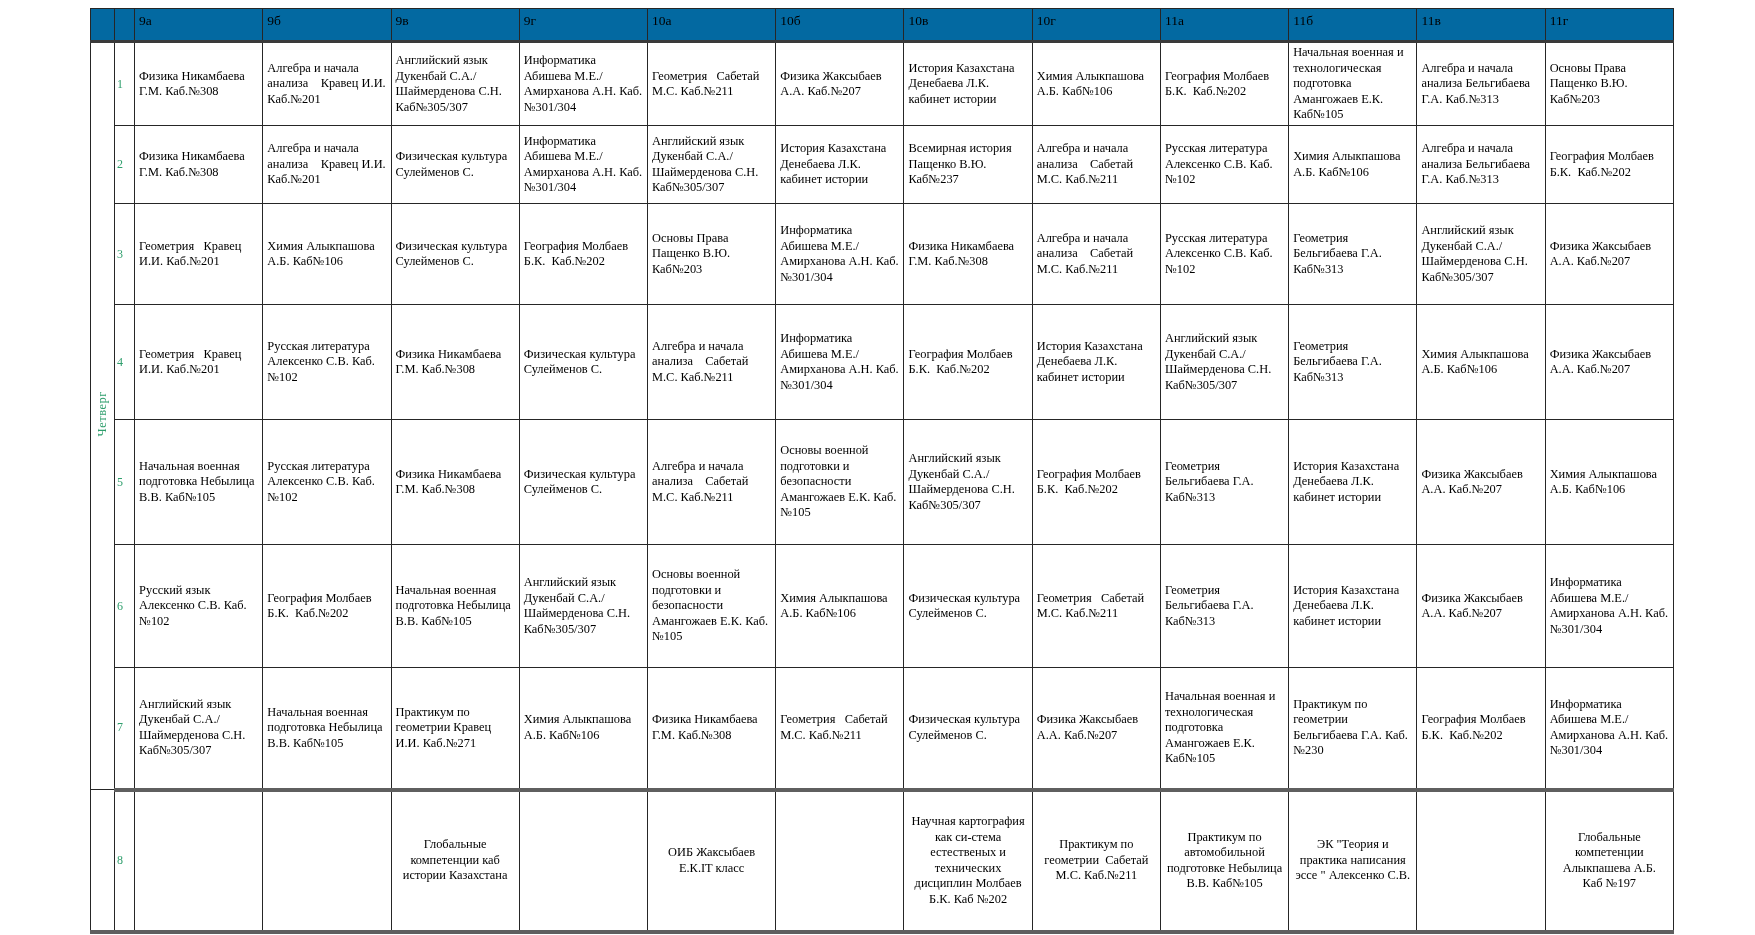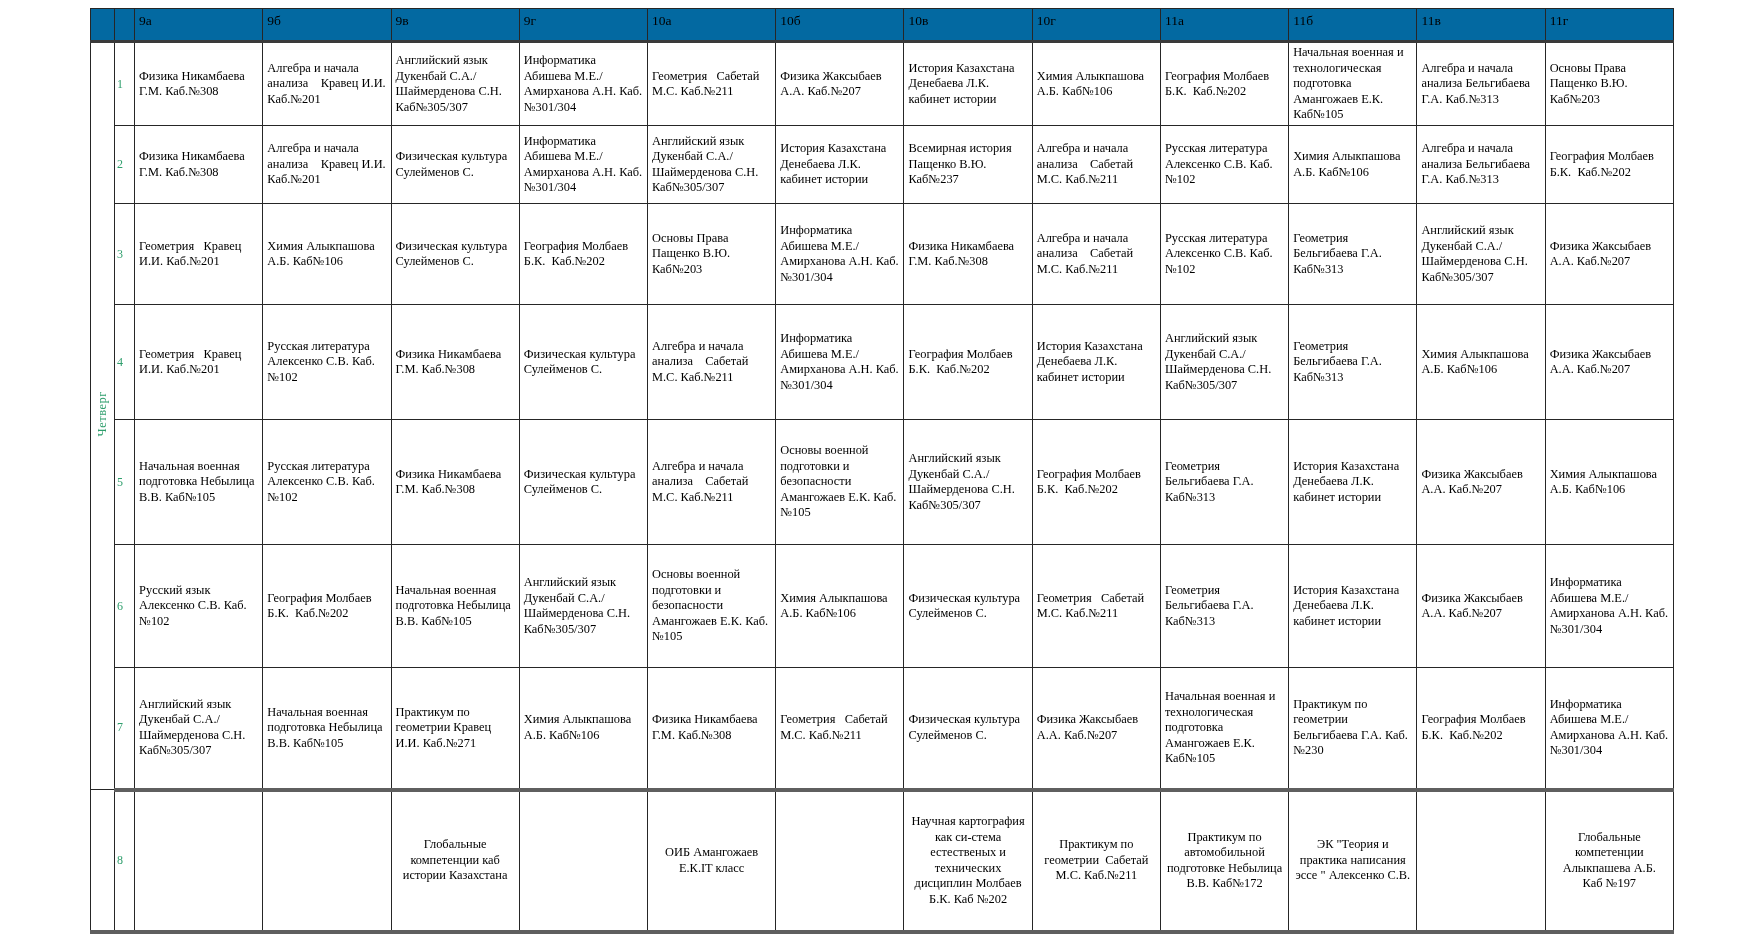--- a/index.html
+++ b/index.html
@@ -167,24 +167,24 @@
       <td class="cell">География Молбаев Б.К.&nbsp;&nbsp;Каб.№202</td>
       <td class="cell">Информатика Абишева М.Е./ Амирханова А.Н. Каб.№301/304</td>
     </tr>
     <tr class="r8" style="height:142px">
       <td class="day"></td>
       <td class="num">8</td>
       <td class="cell"></td>
       <td class="cell"></td>
       <td class="cell">Глобальные компетенции каб истории Казахстана</td>
       <td class="cell"></td>
-      <td class="cell">ОИБ Амангожаев Е.К.IT класс</td>
+      <td class="cell">ОИБ Жаксыбаев Е.К.IT класс</td>
       <td class="cell"></td>
       <td class="cell">Научная картография как си-стема естественых и технических дисциплин Молбаев Б.К. Каб №202</td>
       <td class="cell">Практикум по геометрии&nbsp;&nbsp;Сабетай М.С. Каб.№211</td>
-      <td class="cell">Практикум по автомобильной подготовке Небылица В.В. Каб№172</td>
+      <td class="cell">Практикум по автомобильной подготовке Небылица В.В. Каб№105</td>
       <td class="cell">ЭК "Теория и практика написания эссе " Алексенко С.В.</td>
       <td class="cell"></td>
       <td class="cell">Глобальные компетенции Алыкпашева А.Б. Каб №197</td>
     </tr>
   </tbody>
 </table>
 </div>
 
 </body></html>

